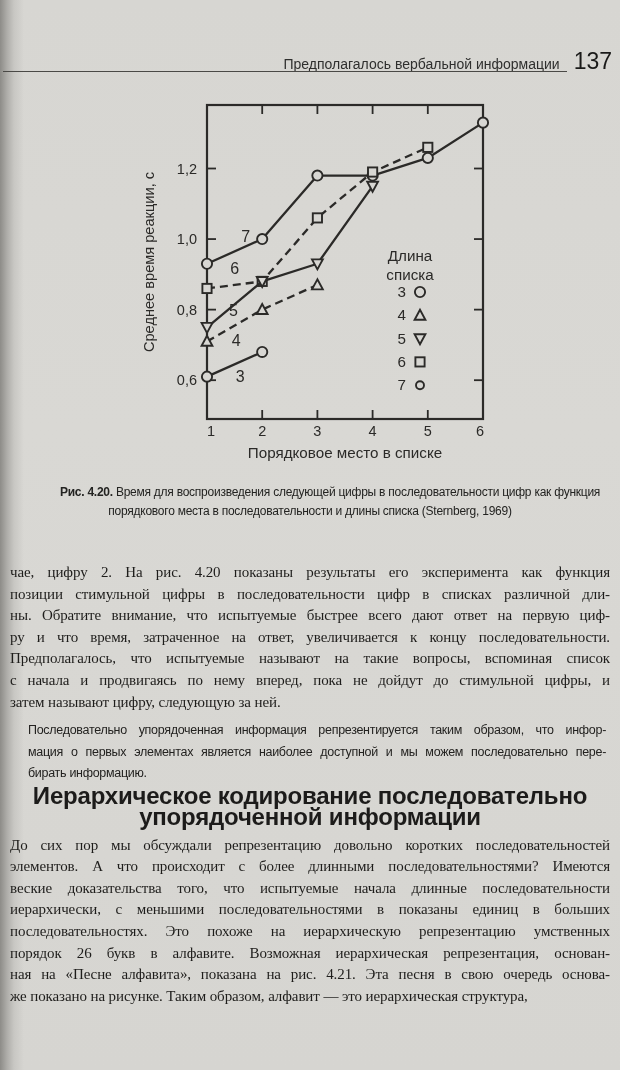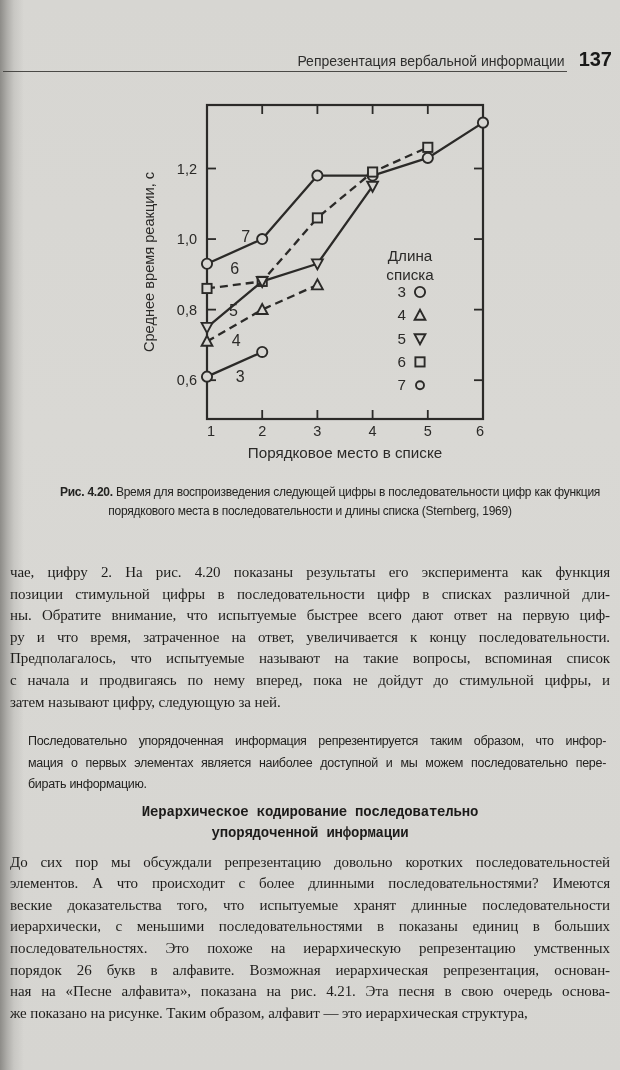--- a/index.html
+++ b/index.html
@@ -18,21 +18,21 @@
   .header{
     position:absolute;top:48px;left:0;right:8px;height:22px;
     text-align:right;
     font-family:"Liberation Sans", sans-serif;
   }
   .running-head{
     font-size:14px;color:#2f2f2e;letter-spacing:0px;
     margin-right:14px;
   }
   .page-number{
-    font-size:20px;font-weight:bold;color:#1a1a19;
+    font-size:23px;font-weight:normal;color:#1a1a19;
   }
   .header-rule{
     position:absolute;top:71px;left:3px;width:564px;height:0;
     border-top:1.6px solid #4a4946;
   }
   .chart-wrap{position:absolute;left:110px;top:88px;width:400px;height:392px;}
   .caption{
     position:absolute;left:10px;top:483px;width:600px;
     font-family:"Liberation Sans", sans-serif;
     font-size:12px;line-height:19px;letter-spacing:-0.25px;
@@ -41,45 +41,45 @@
   .caption .cap-line{white-space:nowrap;}
   .caption b{font-weight:bold;padding-left:40px;}
   .body-text{
     position:absolute;left:10px;top:562px;width:600px;
   }
   .para .jline{
     font-size:15px;line-height:21.6px;letter-spacing:-0.1px;
     text-align:justify;text-align-last:justify;
   }
   .para .jline.lastline{text-align-last:left;}
-  .keypoint{margin-top:18px;padding-left:18px;padding-right:4px;}
+  .keypoint{margin-top:7px;padding-left:18px;padding-right:4px;}
   .keypoint .jline{
     font-family:"Liberation Sans", sans-serif;
     font-size:12.5px;line-height:21.5px;letter-spacing:-0.3px;
     color:#232220;
     text-align:justify;text-align-last:justify;
   }
   .keypoint .jline.lastline{text-align-last:left;}
   .section-heading{
-    margin-top:6px;margin-bottom:7px;
-    font-family:Liberation Mono, monospace;
-    font-weight:bold;font-size:14px;line-height:21.5px;letter-spacing:-0.2px;
+    margin-bottom:7px;
+    font-family:Liberation Sans, sans-serif;
+    font-weight:bold;font-size:24px;line-height:21.5px;letter-spacing:-0.2px;
     color:#1c1b1a;text-align:center;
   }
   .section-heading .h-line{white-space:nowrap;}
   svg text{fill:#2b2a28;}
 </style>
 </head>
 <body>
 
 <div class="page">
   <div class="binding-shadow"></div>
 
   <div class="header">
-    <span class="running-head">Репрезентация вербальной информации</span><span class="page-number">137</span>
+    <span class="running-head">Предполагалось вербальной информации</span><span class="page-number">137</span>
   </div>
   <div class="header-rule"></div>
 
   <div class="chart-wrap" id="chart"><svg width="400" height="392" viewBox="0 0 400 392">
         <g>
           <rect x="97" y="17" width="276" height="314" fill="none" stroke="#2b2a28" stroke-width="2.2"></rect>
           <line x1="97" y1="292.19101123595505" x2="106" y2="292.19101123595505" stroke="#2b2a28" stroke-width="1.8"></line>
           <line x1="364" y1="292.19101123595505" x2="373" y2="292.19101123595505" stroke="#2b2a28" stroke-width="1.8"></line>
           <line x1="97" y1="221.62921348314603" x2="106" y2="221.62921348314603" stroke="#2b2a28" stroke-width="1.8"></line>
           <line x1="364" y1="221.62921348314603" x2="373" y2="221.62921348314603" stroke="#2b2a28" stroke-width="1.8"></line>
@@ -188,21 +188,21 @@
         <div class="jline"><span>мация о первых элементах является наиболее доступной и мы можем последовательно пере-</span></div>
         <div class="jline lastline"><span>бирать информацию.</span></div>
       </div>
       <div class="section-heading">
         <div class="h-line"><span>Иерархическое кодирование последовательно</span></div>
         <div class="h-line"><span>упорядоченной информации</span></div>
       </div>
       <div class="para">
         <div class="jline"><span>До сих пор мы обсуждали репрезентацию довольно коротких последовательностей</span></div>
         <div class="jline"><span>элементов. А что происходит с более длинными последовательностями? Имеются</span></div>
-        <div class="jline"><span>веские доказательства того, что испытуемые хранят длинные последовательности</span></div>
+        <div class="jline"><span>веские доказательства того, что испытуемые начала длинные последовательности</span></div>
         <div class="jline"><span>иерархически, с меньшими последовательностями в показаны единиц в больших</span></div>
         <div class="jline"><span>последовательностях. Это похоже на иерархическую репрезентацию умственных</span></div>
         <div class="jline"><span>порядок 26 букв в алфавите. Возможная иерархическая репрезентация, основан-</span></div>
         <div class="jline"><span>ная на «Песне алфавита», показана на рис. 4.21. Эта песня в свою очередь основа-</span></div>
         <div class="jline lastline"><span>же показано на рисунке. Таким образом, алфавит — это иерархическая структура,</span></div>
       </div>
     </div>
 </div>
 
 </body></html>

